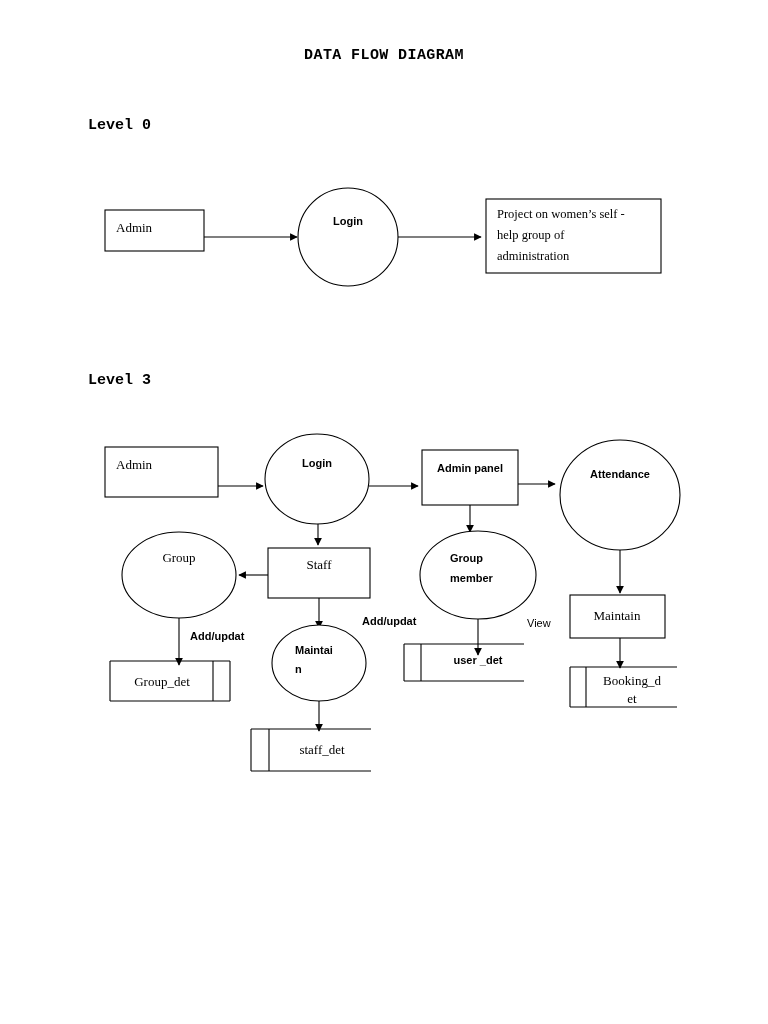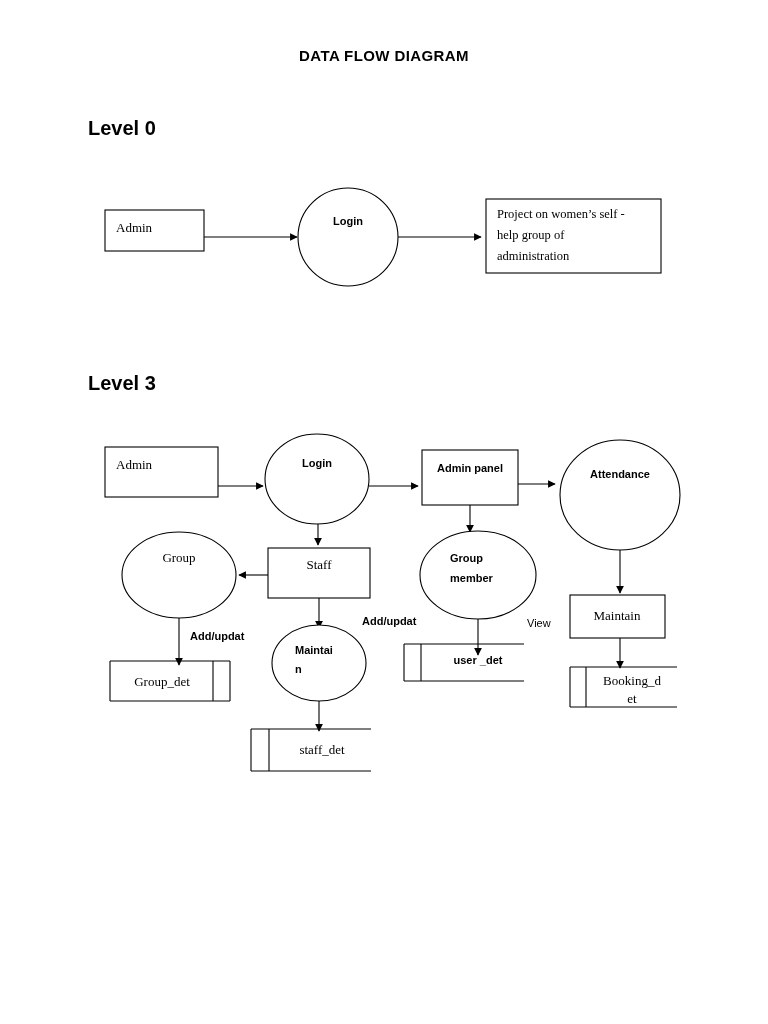--- a/index.html
+++ b/index.html
@@ -14,31 +14,31 @@
     background: #ffffff;
     overflow: hidden;
     font-family: "Liberation Serif", serif;
   }
   .doc-title {
     position: absolute;
     left: 0;
     top: 47px;
     width: 768px;
     text-align: center;
-    font-family: Liberation Sans, sans-serif;
+    font-family: Liberation Mono, monospace;
     font-weight: bold;
     font-size: 15px;
     letter-spacing: 0.4px;
     color: #000;
   }
   .level-label {
     position: absolute;
-    font-family: Liberation Sans, sans-serif;
+    font-family: Liberation Mono, monospace;
     font-weight: bold;
-    font-size: 20px;
+    font-size: 15px;
     color: #000;
   }
   #level0-label { left: 88px; top: 117px; }
   #level1-label { left: 88px; top: 372px; }
 
   svg.diagram {
     position: absolute;
     left: 0;
     top: 0;
     width: 768px;

